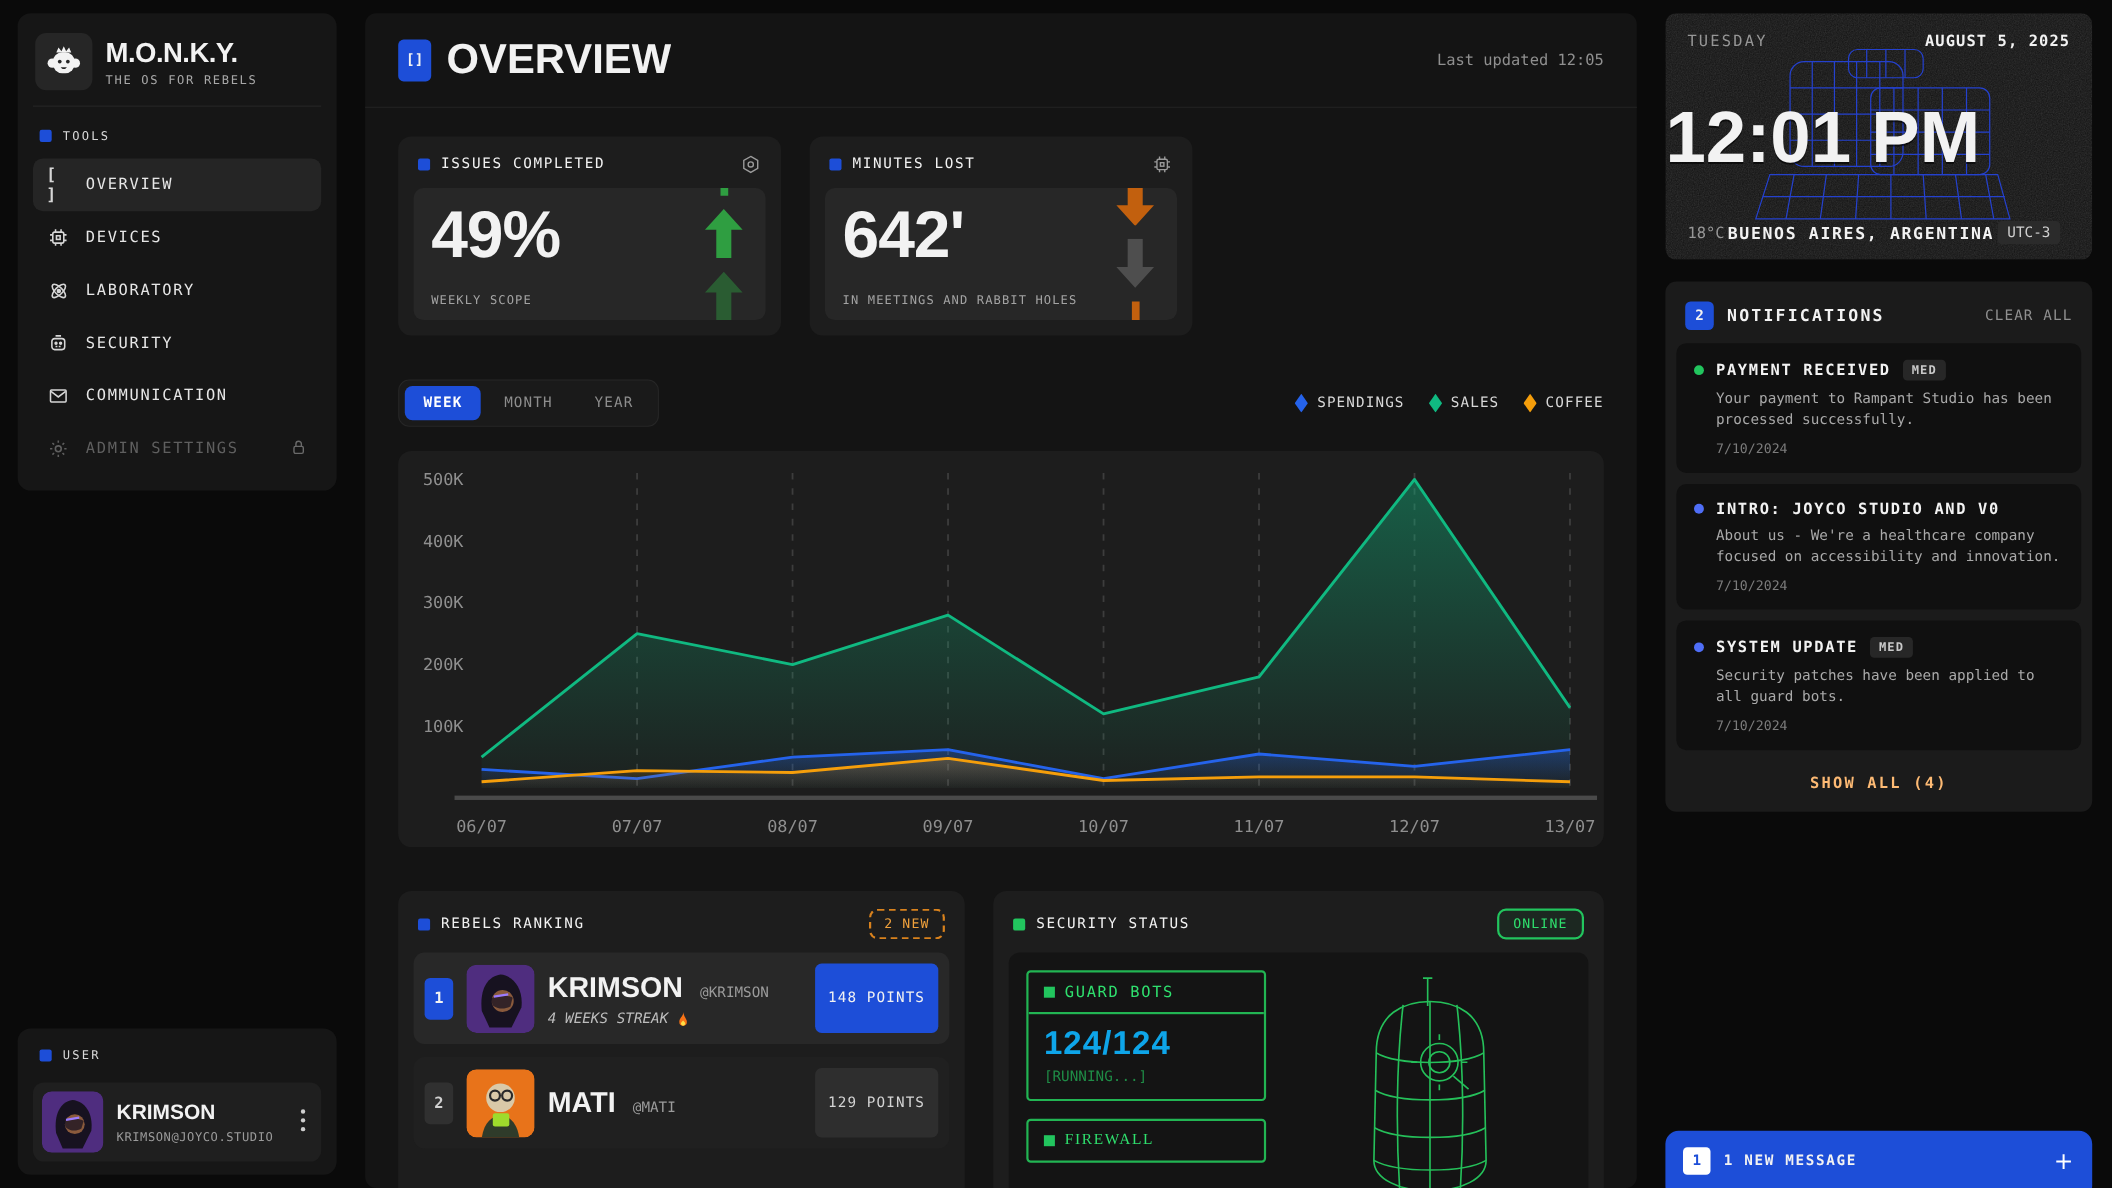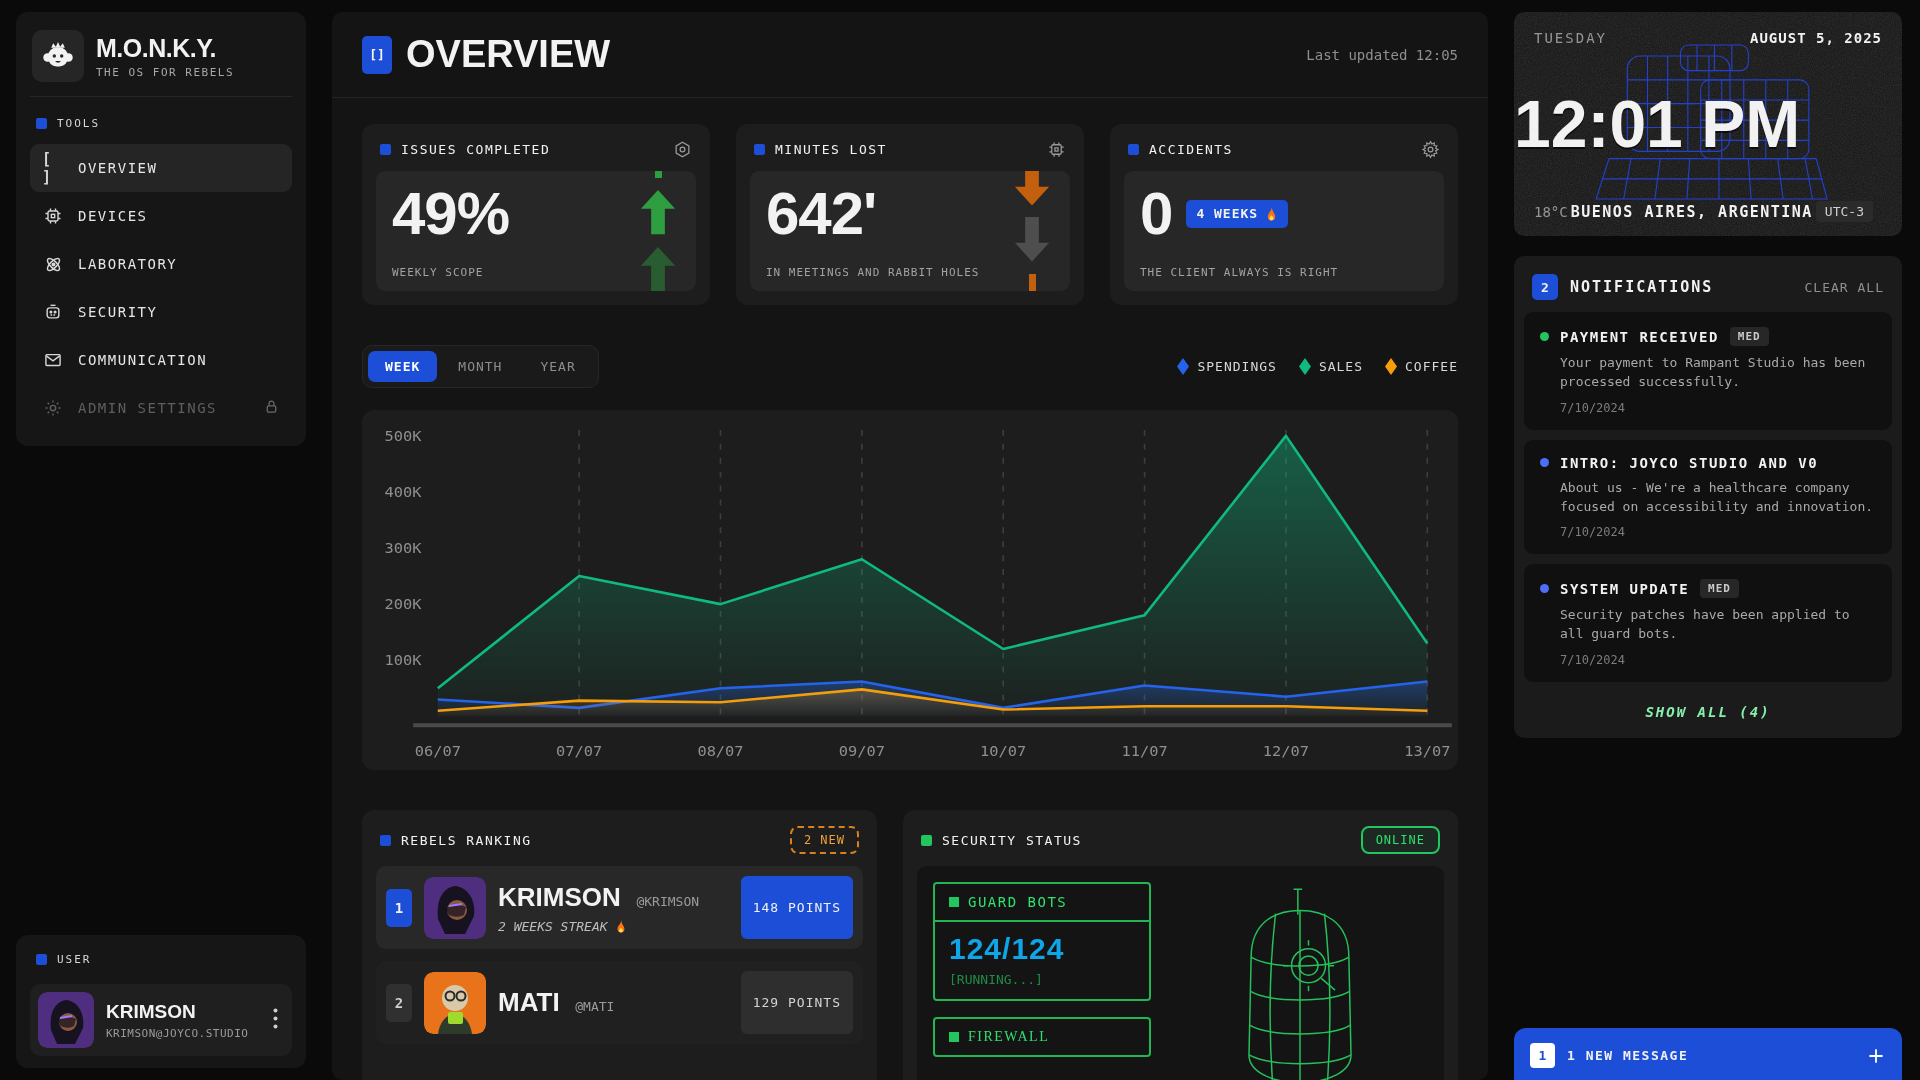--- a/index.html
+++ b/index.html
@@ -114,21 +114,21 @@
   .notif-title { font-size:15px; font-weight:bold; letter-spacing:2px; }
   .clear-all { margin-left:auto; font-size:13px; letter-spacing:1px; color:#8f8f8f; background:none; border:none; font-family:"DejaVu Sans Mono",monospace; cursor:pointer; }
   .notif-item { background:#101010; border-radius:9px; padding:15px 16px; margin-bottom:10px; }
   .ni-h { display:flex; align-items:center; gap:11px; }
   .dot { width:9px; height:9px; border-radius:50%; flex:none; }
   .ni-title { font-size:14px; font-weight:bold; letter-spacing:1.5px; }
   .sev { font-size:11px; letter-spacing:1px; color:#c9c9c9; background:#272727; border-radius:4px; padding:3px 8px; font-weight:bold; }
   .sev:empty { display:none; }
   .ni-body { font-size:13px; color:#a9a9a9; line-height:1.45; margin:8px 0 0 20px; }
   .ni-date { font-size:12px; color:#7c7c7c; margin:9px 0 0 20px; }
-  .show-all { display:block; width:100%; padding:12px 0 8px; font-size:14px; font-weight:bold; letter-spacing:2px; color:#86efac; background:none; border:none; font-family:"DejaVu Sans Mono",monospace; cursor:pointer;font-style:italic; }
+  .show-all { display:block; width:100%; padding:12px 0 8px; font-size:14px; font-weight:bold; letter-spacing:2px; color:#fdba74; background:none; border:none; font-family:"DejaVu Sans Mono",monospace; cursor:pointer; }
 
   .msg-bar { margin-top:auto; background:#1d4ed8; border-radius:12px; padding:15px 16px 22px; display:flex; align-items:center; gap:12px; position:relative; bottom:-10px; cursor:pointer; }
   .msg-count { width:25px; height:25px; background:#fff; color:#1d4ed8; border-radius:4px; display:flex; align-items:center; justify-content:center; font-size:13px; font-weight:bold; flex:none; }
   .msg-label { font-size:13px; font-weight:bold; letter-spacing:1.5px; }
   .msg-plus { margin-left:auto; display:flex; }
 </style>
 </head>
 <body>
 
 <svg width="0" height="0" style="position:absolute">
@@ -317,44 +317,20 @@
                   <path d="M10 26 L0 15 H6 V0 H14 V15 H20 Z"></path>
                 </svg>
               <svg width="36" height="47" fill="#8a8a8a" opacity="0.4" viewBox="0 0 20 26">
                   <path d="M10 26 L0 15 H6 V0 H14 V15 H20 Z"></path>
                 </svg>
               <div class="stub o"></div>
             </div>
           </div>
         </div>
 
-        <div class="card">
-          <div class="card-h">
-            <span class="sq"></span>
-            <span>ACCIDENTS</span>
-            <span class="icon">
-              <svg width="19" height="19" viewBox="0 0 24 24" fill="none" stroke="currentColor" stroke-width="1.5">
-                <path d="M12 2l1.7 3 3.1-1.4-.3 3.4 3.4.3-1.4 3.1 3 1.6-3 1.6 1.4 3.1-3.4.3.3 3.4-3.1-1.4-1.7 3-1.7-3-3.1 1.4.3-3.4-3.4-.3 1.4-3.1-3-1.6 3-1.6L4.1 7.3l3.4-.3-.3-3.4 3.1 1.4z"></path>
-                <circle cx="12" cy="12" r="3"></circle>
-              </svg>
-            </span>
-          </div>
-          <div class="stat-tile">
-            <div class="val-row">
-              <div class="stat-val disp">0</div>
-              <span class="streak-badge">
-                <span>4 WEEKS</span>
-                <svg width="13" height="16">
-                    <use href="#flame"></use>
-                  </svg>
-              </span>
-            </div>
-            <div class="stat-cap">THE CLIENT ALWAYS IS RIGHT</div>
-          </div>
-        </div>
       </div>
 
       <div class="chart-ctl">
         <div class="tabs">
           <button class="tab active">WEEK</button>
           <button class="tab">MONTH</button>
           <button class="tab">YEAR</button>
         </div>
         <div class="legend">
           <span class="leg-item">
@@ -440,21 +416,21 @@
               <circle cx="33" cy="33" r="10" fill="#8a5a3c"></circle>
               <path d="M22 31c5-3 16-4 20-1l-2 8c-6 3-12 2-16-1z" fill="#171220" opacity="0.75"></path>
               <path d="M25 29l13-2" stroke="#9b7bff" stroke-width="2"></path>
             </svg>
             <div>
               <div>
                 <span class="rk-name disp">KRIMSON</span>
                 <span class="rk-handle mono">@KRIMSON</span>
               </div>
               <div class="rk-streak">
-                <span>2 WEEKS STREAK</span>
+                <span>4 WEEKS STREAK</span>
                 <svg width="12" height="15">
                     <use href="#flame"></use>
                   </svg>
               </div>
             </div>
             <span class="pts blue">148 POINTS</span>
           </div>
           <div class="rank-row alt">
             <div class="rank-no gray">2</div>
             <svg class="rk-av" viewBox="0 0 62 62">

